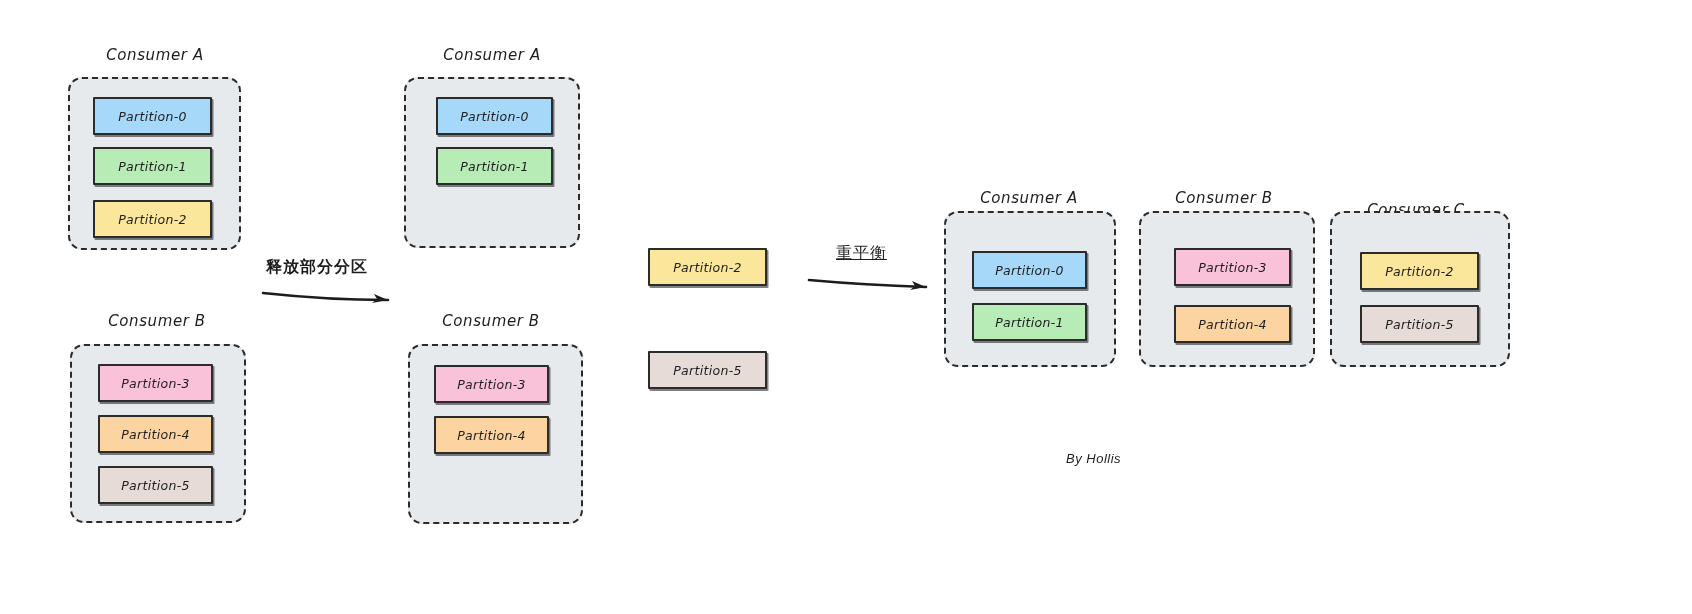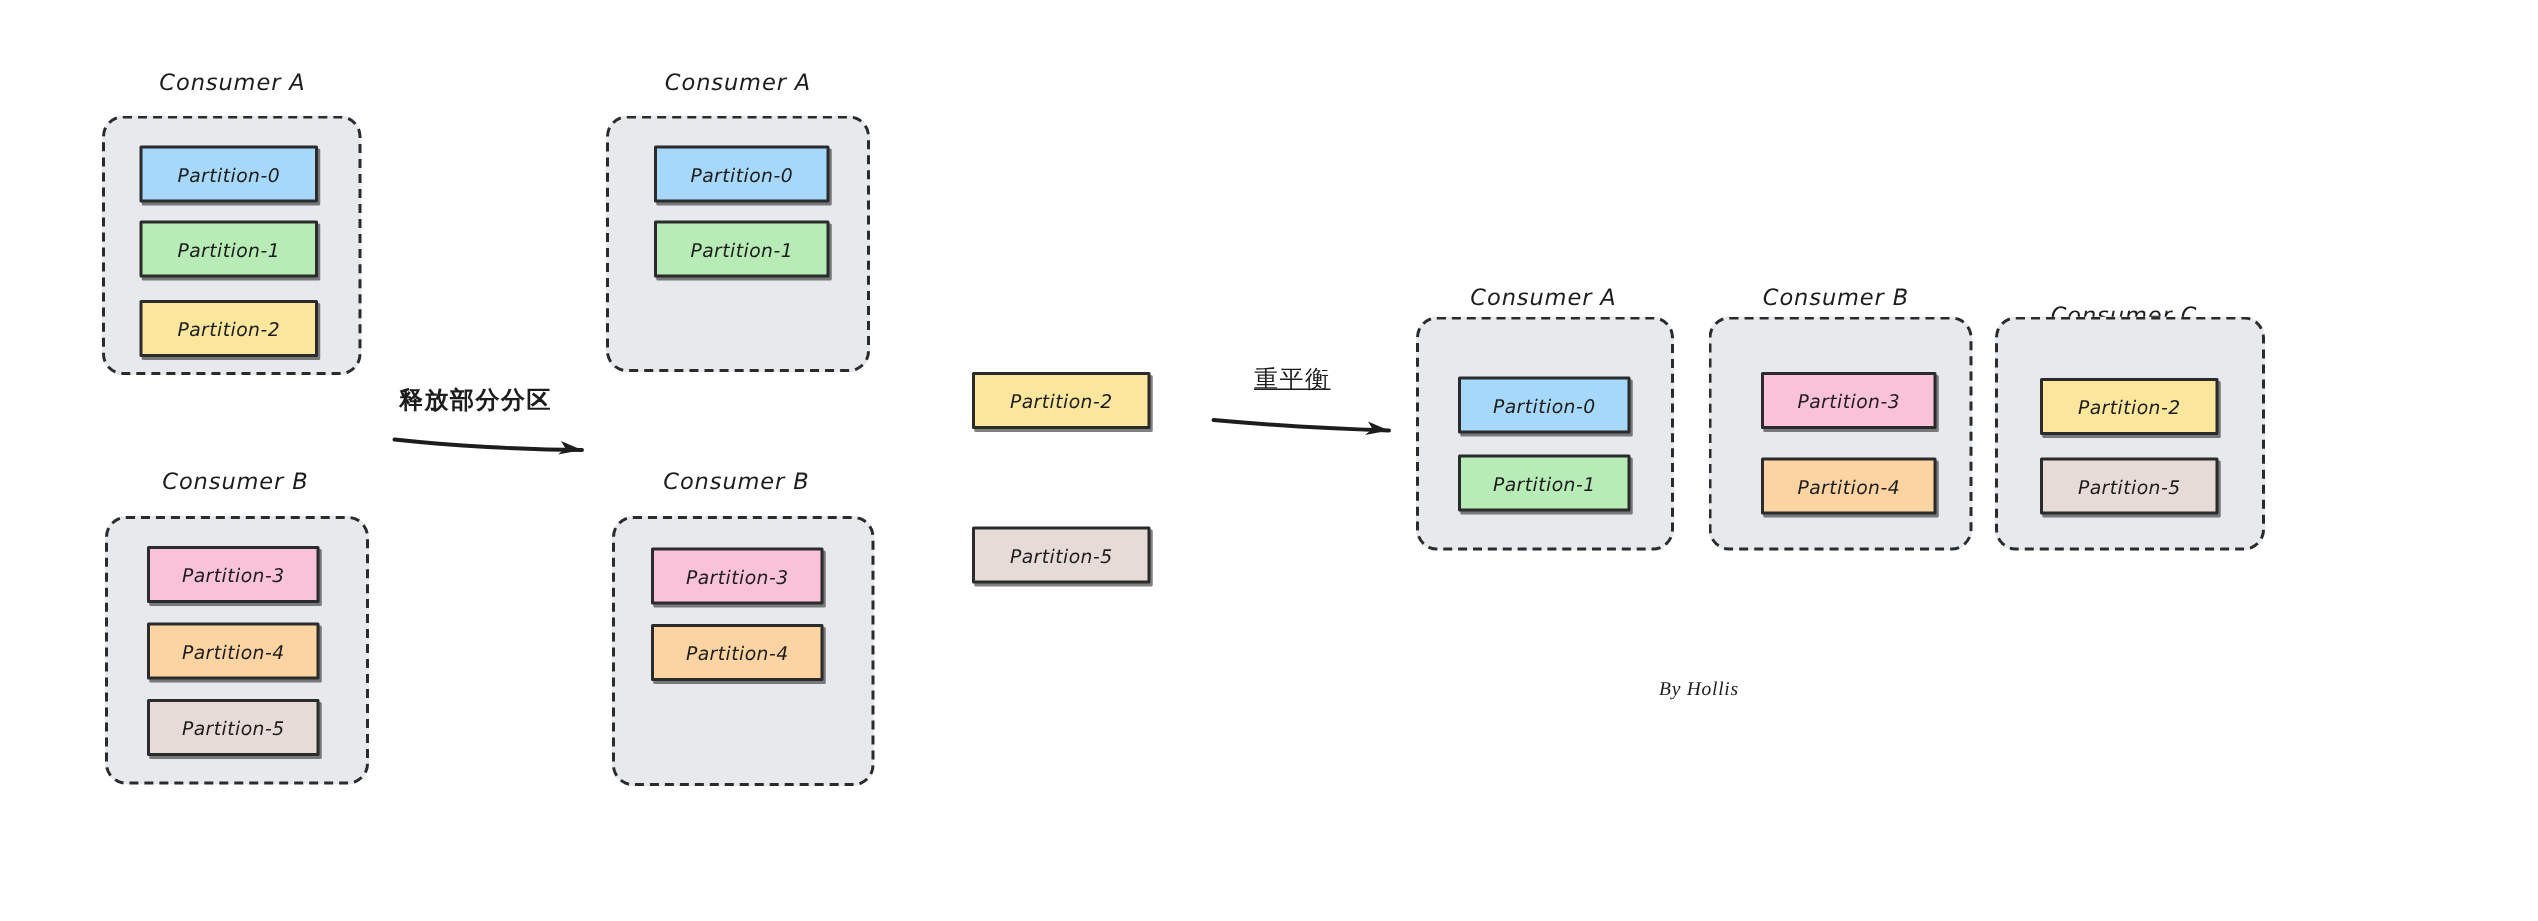--- a/index.html
+++ b/index.html
@@ -59,27 +59,26 @@
   .arrow-label {
     position: absolute;
     font-family: "DejaVu Sans", sans-serif;
     font-size: 16px;
     color: #1d1d1d;
     white-space: nowrap;
     letter-spacing: 1px;
   }
   .signature {
     position: absolute;
-    font-family: Liberation Serif, serif;
+    font-family: Liberation Sans, sans-serif;
     font-size: 13px;
     font-style: italic;
     color: #1d1d1d;
     letter-spacing: 0.5px;
     white-space: nowrap;
-    margin-left: 40px;
   }
 </style>
 </head>
 <body>
 
 <div id="canvas">
 
   <div class="group-label" style="left:70px; top:46px; width:170px;">Consumer A</div>
   <div class="group-box" style="left:68px; top:77px; width:173px; height:173px;"></div>
   <div class="partition" style="left:93px; top:97px; width:119px; height:38px; background:#a6d8fa;">Partition-0</div>

